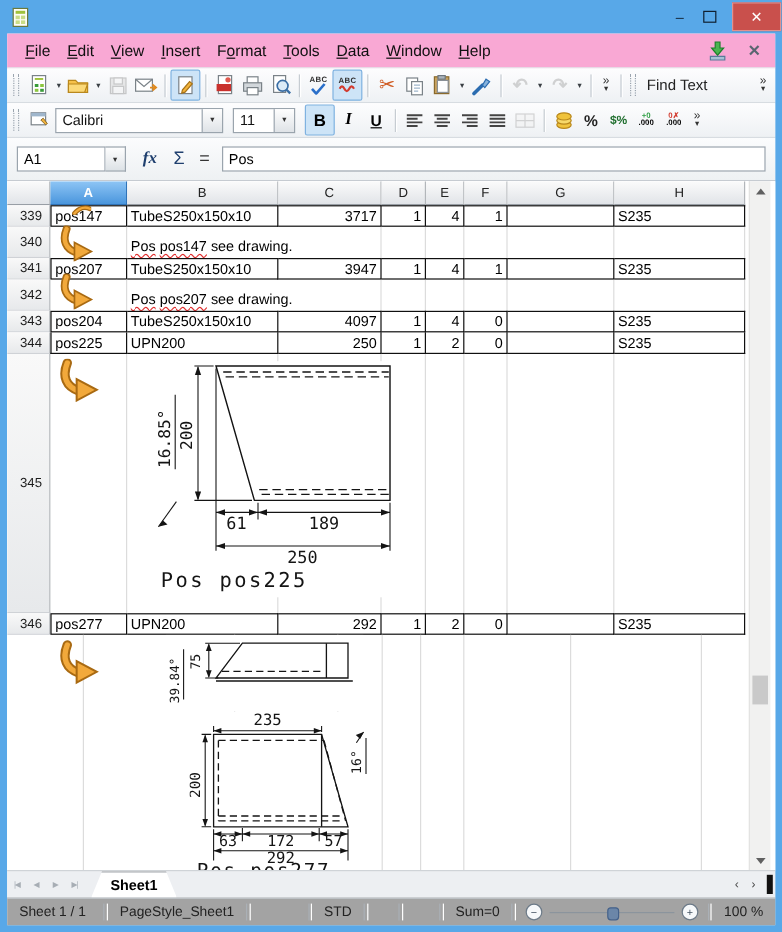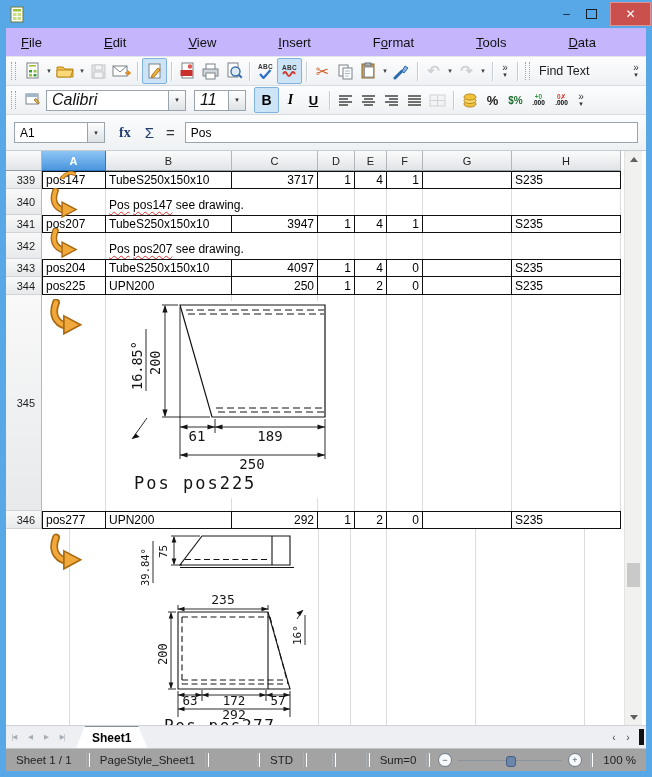--- a/index.html
+++ b/index.html
@@ -10,21 +10,21 @@
   .titlebar{position:absolute;top:0;left:0;right:0;height:28px;display:flex;align-items:center;}
   .app-icon{margin-left:9px;width:17px;height:17px;flex:0 0 auto;}
   .title-text{position:absolute;left:0;right:0;text-align:center;font-size:12.5px;color:#0d1a26;pointer-events:none;}
   .tb-btns{margin-left:auto;display:flex;align-items:center;height:100%;z-index:2;}
   .tb-min,.tb-max{width:25px;height:22px;display:flex;align-items:center;justify-content:center;color:#102030;font-size:12px;}
   .max-glyph{width:9px;height:8px;border:1.6px solid #102030;display:inline-block;}
   .tb-close{width:41px;height:24px;margin:0 1px 0 6px;background:#c9504c;box-shadow:inset 0 0 0 1px #e2918f;color:#fff;display:flex;align-items:center;justify-content:center;font-size:12px;}
 
   
   .content{position:absolute;top:28px;left:6px;width:640px;height:743px;background:#fff;display:flex;flex-direction:column;}
-  .menubar{height:28px;background:#c4b5fd;display:flex;align-items:center;padding-left:8px;font-size:13px;color:#111;border-bottom:1px solid #e4e7ea;gap:48px;}
+  .menubar{height:28px;background:#f9a8d4;display:flex;align-items:center;padding-left:8px;font-size:13px;color:#111;border-bottom:1px solid #e4e7ea;}
   .menu-item{padding:3px 7px;}
   .mk{text-decoration:underline;}
   .menu-right{margin-left:auto;display:flex;align-items:center;gap:16px;padding-right:12px;}
   .doc-close{color:#5a6570;font-size:13px;font-weight:bold;}
 
   
   .toolbar{height:28px;background:linear-gradient(#fdfdfe,#eef1f4);display:flex;align-items:center;border-bottom:1px solid #d7dce1;padding:0 2px;}
   .grip{width:3px;height:18px;border-left:1px dotted #9aa4ae;border-right:1px dotted #9aa4ae;margin:0 5px 0 3px;}
   .sep{width:1px;height:19px;background:#c6ccd2;box-shadow:1px 0 0 #fff;margin:0 4px;}
   .tbtn{height:24px;min-width:23px;display:flex;align-items:center;justify-content:center;border-radius:2px;position:relative;}
@@ -34,36 +34,36 @@
   .cut-glyph{color:#cf5b22;font-size:16px;}
   .gray-glyph{color:#9aa2aa;font-size:15px;font-weight:bold;}
   .ovf{display:flex;flex-direction:column;align-items:center;justify-content:center;line-height:7px;font-size:10px;color:#333;width:16px;}
   .ovf .small{font-size:7px;}
   .abc{font-size:6.5px;font-weight:bold;color:#333;line-height:5px;letter-spacing:.3px;}
   .spell{display:flex;flex-direction:column;align-items:center;}
   .findtext{font-size:12.5px;color:#222;padding:0 10px 0 4px;}
 
   
   .combo{height:21px;border:1px solid #9aa4ad;background:#fff;display:flex;align-items:center;box-sizing:border-box;}
-  .combo .val{padding:0 5px;font-size:16px;color:#111;flex:1;font-style:italic;}
+  .combo .val{padding:0 5px;font-size:12px;color:#111;flex:1;}
   .combo .cdd{width:16px;height:100%;border-left:1px solid #9aa4ad;background:linear-gradient(#fefefe,#dfe3e7);display:flex;align-items:center;justify-content:center;font-size:7px;color:#333;}
   .fontbox{width:140px;margin-left:2px;}
   .sizebox{width:52px;margin-left:8px;}
   .bi{font-size:14px;font-weight:bold;}
   .it{font-family:"Liberation Serif",serif;font-style:italic;font-size:14px;font-weight:bold;}
   .un{font-size:13px;text-decoration:underline;font-weight:bold;}
   .two-line{display:flex;flex-direction:column;align-items:center;line-height:6.5px;font-size:6.5px;font-weight:bold;}
   .green{color:#2f9e44;}
   .red{color:#d23b2f;}
 
   
   .formulabar{height:35px;background:linear-gradient(#fbfcfd,#eef1f3);border-bottom:1px solid #c6cbd1;display:flex;align-items:center;padding:0 8px;}
   .namebox{width:74px;height:21px;border:1px solid #9aa4ad;background:#fff;font-size:12px;display:flex;align-items:center;padding:0 5px;box-sizing:border-box;}
   .nbdd{width:17px;height:21px;border:1px solid #9aa4ad;border-left:0;background:linear-gradient(#fefefe,#dde2e6);display:flex;align-items:center;justify-content:center;font-size:7px;color:#333;box-sizing:border-box;}
-  .fx{font-family:"Liberation Serif",serif;font-weight:bold;font-size:14px;color:#1f3f6e;margin:0 7px 0 14px;}
+  .fx{font-family:"Liberation Serif",serif;font-style:italic;font-weight:bold;font-size:14px;color:#1f3f6e;margin:0 7px 0 14px;}
   .sigma{font-size:15px;color:#1f3f6e;margin:0 7px;}
   .eq{font-size:15px;color:#333;margin:0 10px 0 5px;}
   .inputline{flex:1;height:21px;border:1px solid #9aa4ad;background:#fff;font-size:12px;display:flex;align-items:center;padding:0 5px;box-sizing:border-box;}
 
   
   .gridwrap{flex:1;display:flex;background:#fff;min-height:0;}
   .grid{width:618px;position:relative;overflow:hidden;background:#fff;}
   .r{display:flex;position:relative;box-sizing:border-box;}
   .rh{width:36px;flex:0 0 36px;background:linear-gradient(#f9f9f9,#e7e9eb);border-right:1px solid #b5b8bc;border-bottom:1px solid #cfd2d6;font-size:11px;color:#1c1c1c;display:flex;align-items:center;justify-content:flex-end;padding-right:6px;box-sizing:border-box;text-align:center;}
   .c{box-sizing:border-box;font-size:12px;color:#000;display:flex;align-items:center;padding:0 3px;overflow:visible;white-space:nowrap;}

